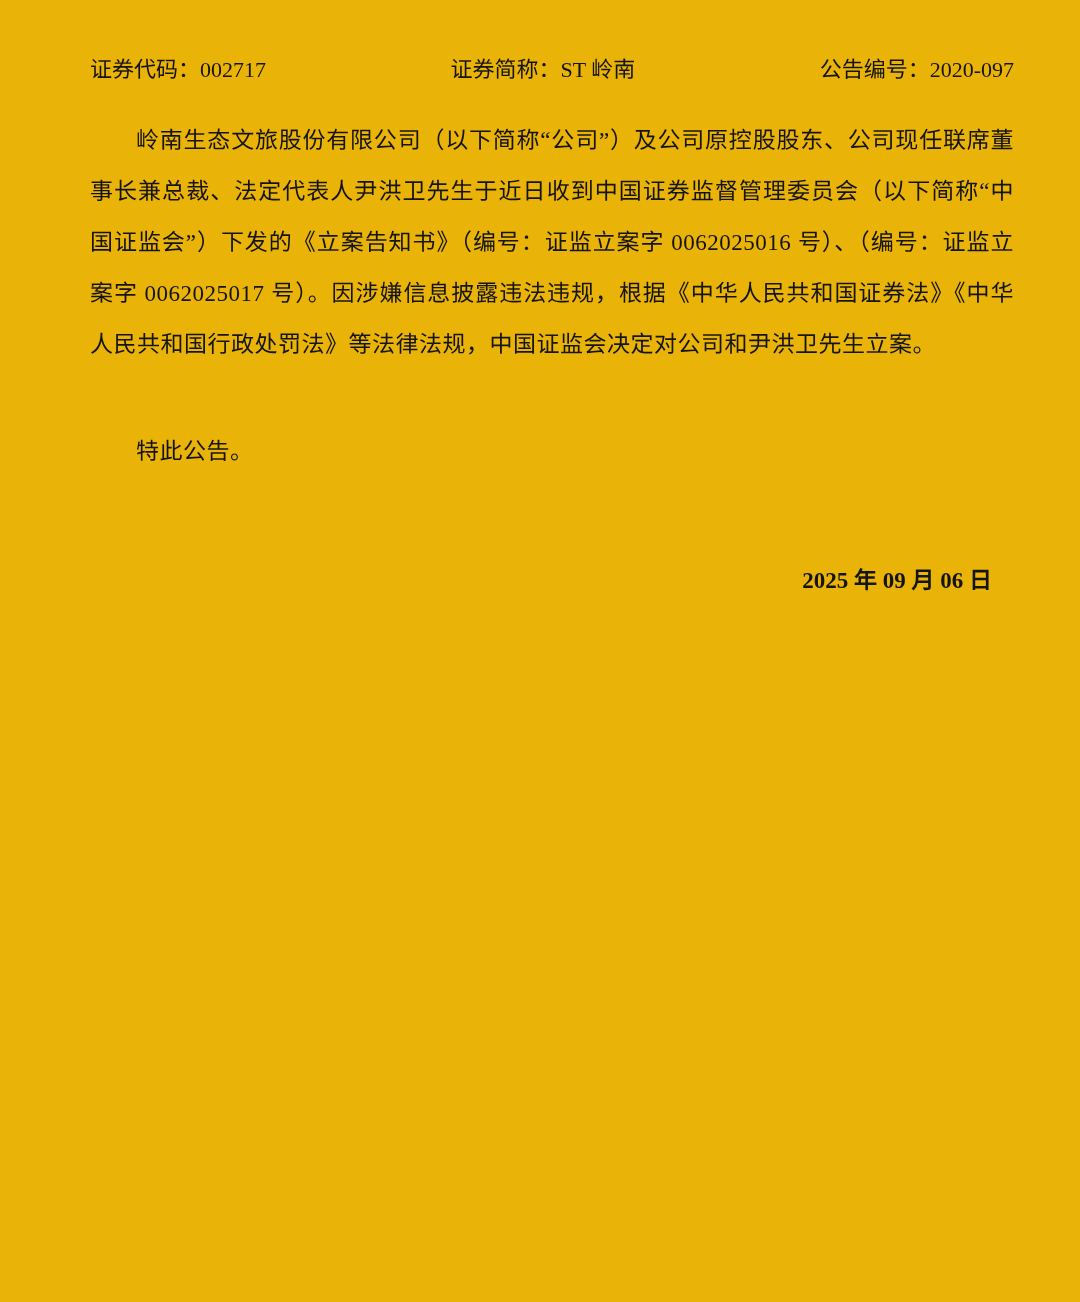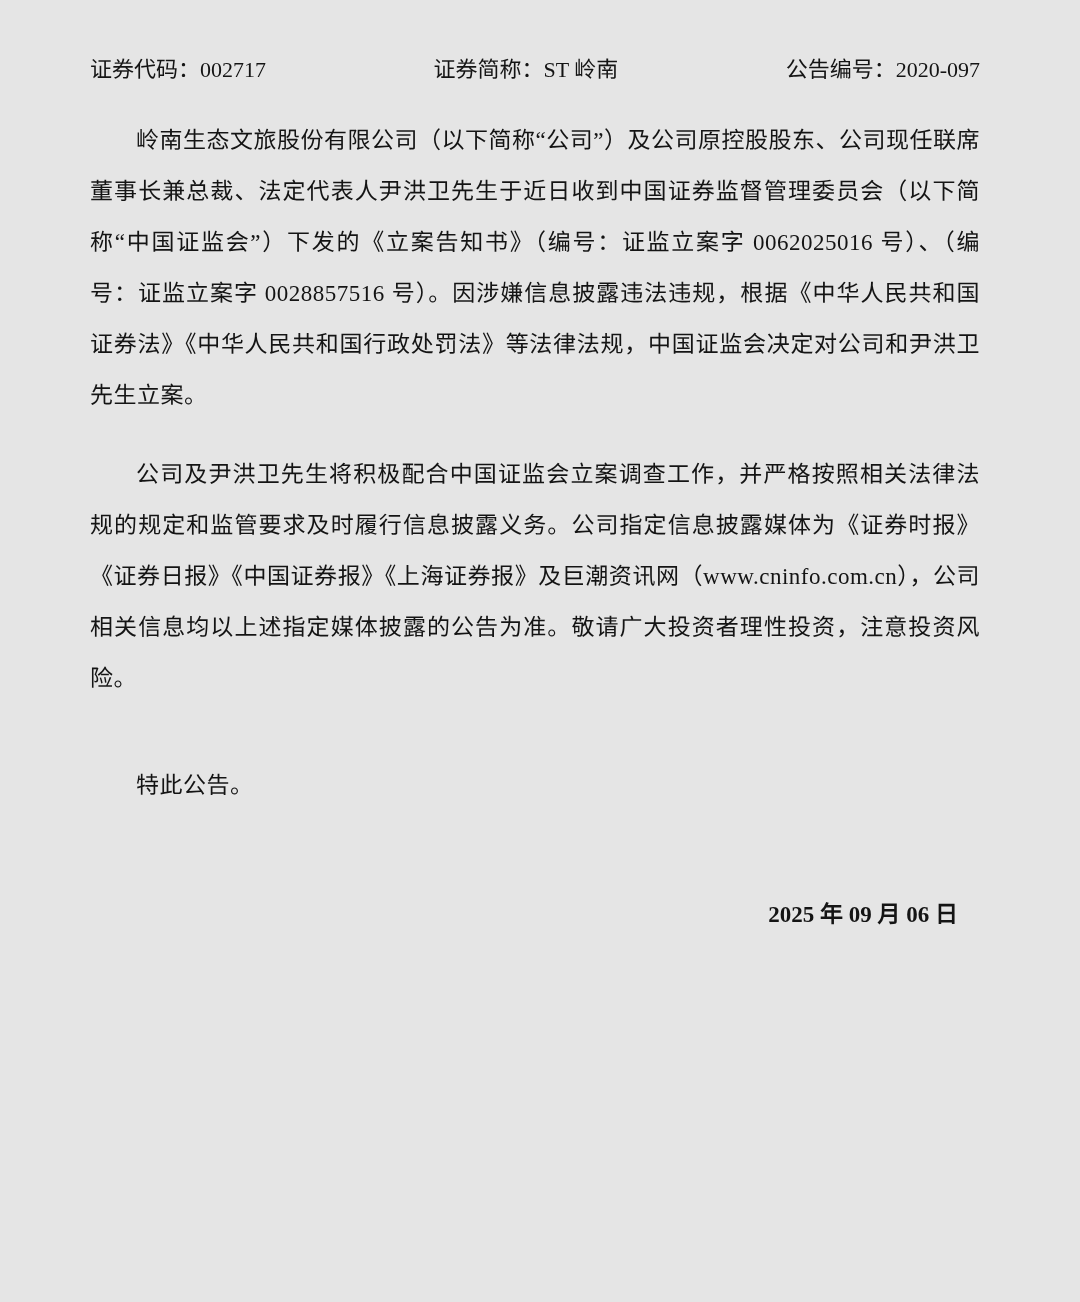--- a/index.html
+++ b/index.html
@@ -9,22 +9,22 @@
   }
   body {
     height: 1302px;
     font-family: "Liberation Serif", "DejaVu Serif", serif;
     color: #141414;
     overflow: hidden;
   }
   .page {
     width: 1080px;
     height: 1302px;
-    padding: 55px 100px 0 90px;
-    background: #e5e5e5;
+    padding: 55px 66px 0 90px;
+    background: #eab308;
   }
   
   .doc-header {
     display: flex;
     justify-content: space-between;
     align-items: baseline;
     font-size: 22px;
     line-height: 30px;
     white-space: nowrap;
   }
@@ -78,23 +78,22 @@
 <div class="page">
 
   <div class="doc-header">
     <span>证券代码：002717</span>
     <span>证券简称：ST 岭南</span>
     <span>公告编号：2020-097</span>
   </div>
 
 
 
-  <p class="body-para para-1">岭南生态文旅股份有限公司（以下简称“公司”）及公司原控股股东、公司现任联席董事长兼总裁、法定代表人尹洪卫先生于近日收到中国证券监督管理委员会（以下简称“中国证监会”）下发的《立案告知书》（编号：证监立案字 0062025016 号）、（编号：证监立案字 0028857516 号）。因涉嫌信息披露违法违规，根据《中华人民共和国证券法》《中华人民共和国行政处罚法》等法律法规，中国证监会决定对公司和尹洪卫先生立案。</p>
+  <p class="body-para para-1">岭南生态文旅股份有限公司（以下简称“公司”）及公司原控股股东、公司现任联席董事长兼总裁、法定代表人尹洪卫先生于近日收到中国证券监督管理委员会（以下简称“中国证监会”）下发的《立案告知书》（编号：证监立案字 0062025016 号）、（编号：证监立案字 0062025017 号）。因涉嫌信息披露违法违规，根据《中华人民共和国证券法》《中华人民共和国行政处罚法》等法律法规，中国证监会决定对公司和尹洪卫先生立案。</p>
 
-  <p class="body-para para-2">公司及尹洪卫先生将积极配合中国证监会立案调查工作，并严格按照相关法律法规的规定和监管要求及时履行信息披露义务。公司指定信息披露媒体为《证券时报》《证券日报》《中国证券报》《上海证券报》及巨潮资讯网（www.cninfo.com.cn），公司相关信息均以上述指定媒体披露的公告为准。敬请广大投资者理性投资，注意投资风险。</p>
 
   <p class="body-para para-closing">特此公告。</p>
 
   <div class="signature-block">
     <div class="signature-date">2025 年 09 月 06 日</div>
   </div>
 
 </div>
 
 </body></html>

